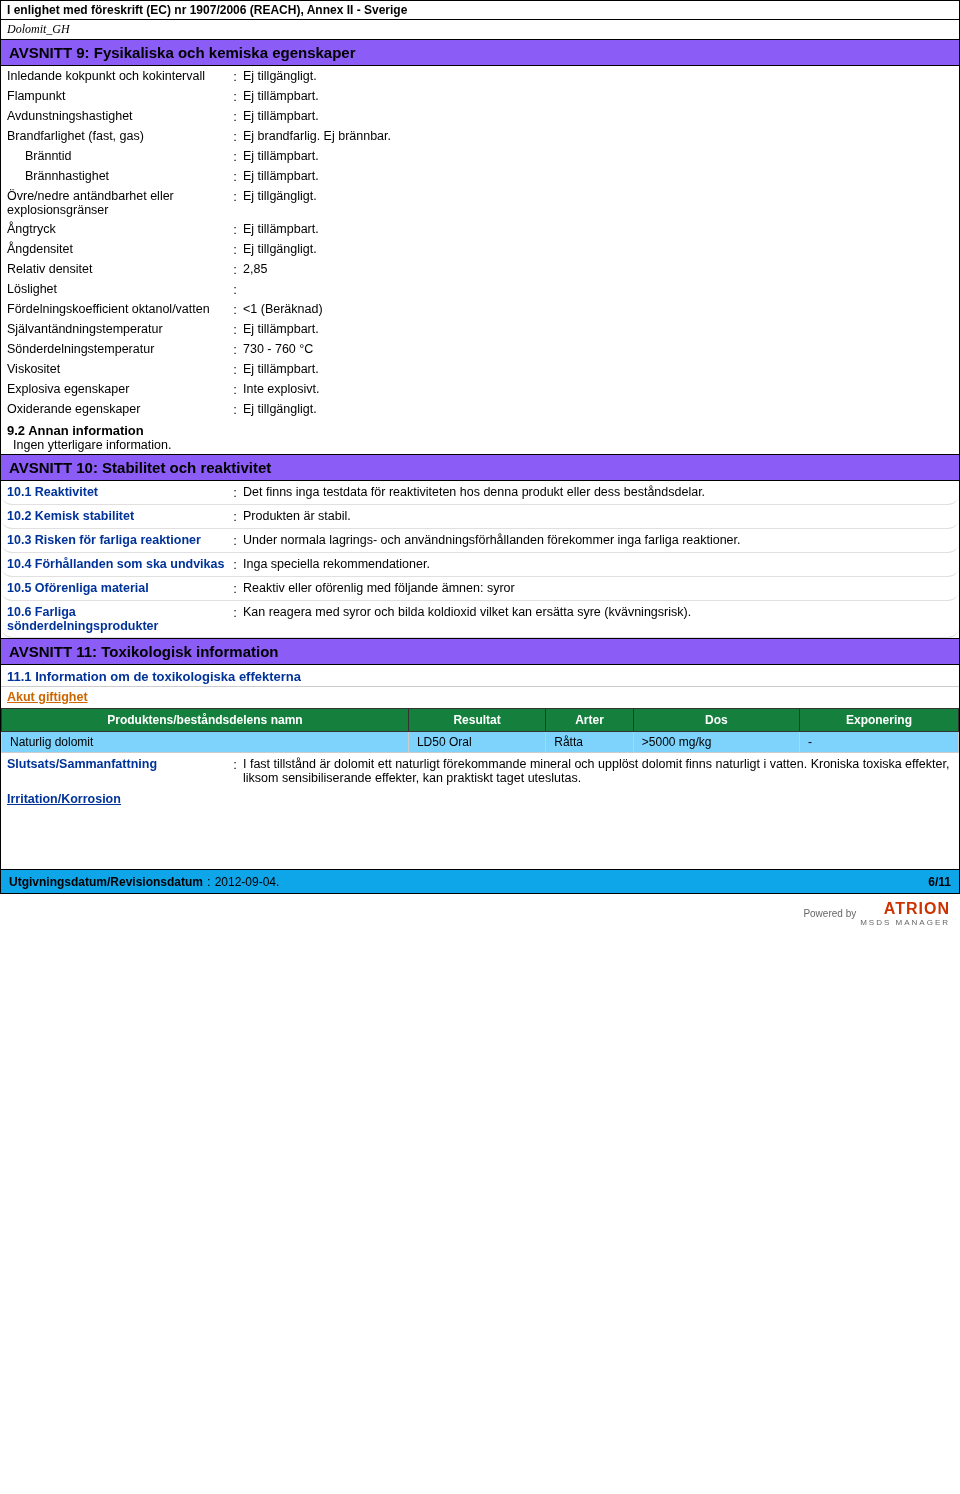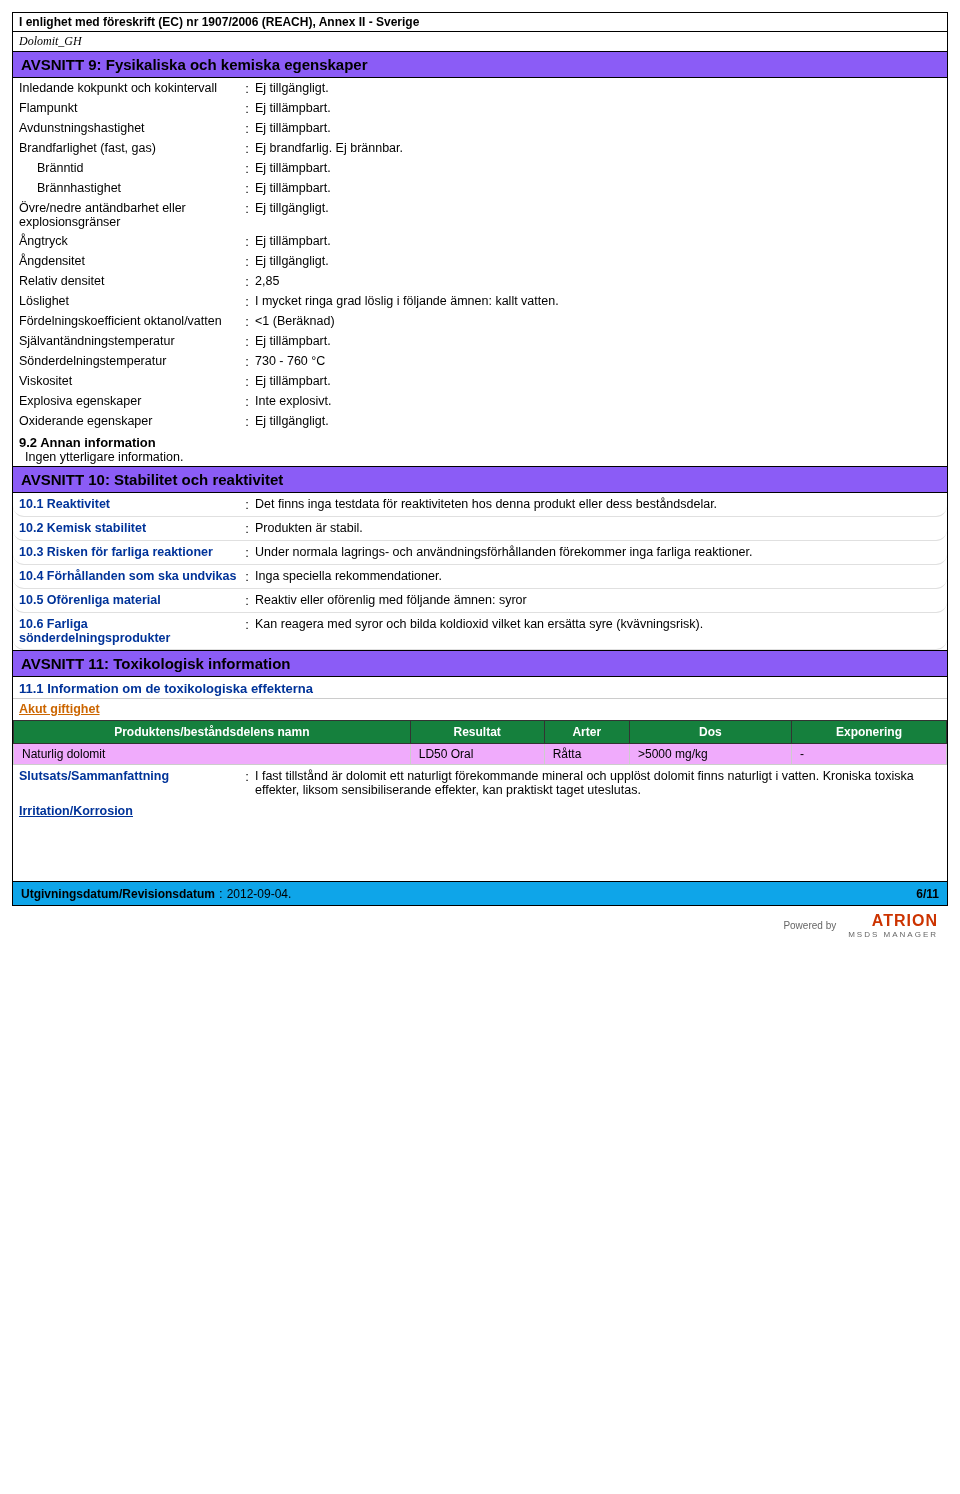--- a/index.html
+++ b/index.html
@@ -5,21 +5,21 @@
     * { margin: 0; padding: 0; box-sizing: border-box; }
     body {
       font-family: Arial, Helvetica, sans-serif;
       font-size: 13px;
       color: #000;
       background: #fff;
       width: 960px;
     }
     .page-wrapper {
       width: 960px;
-      padding: 12px;
+      padding: 0;
     }
     .top-header {
       border: 1px solid #000;
       padding: 2px 6px;
       font-size: 12px;
       font-weight: bold;
       background: #fff;
     }
     .doc-id {
       border-left: 1px solid #000;
@@ -132,21 +132,21 @@
       padding: 4px 8px;
       border: 1px solid #333;
       text-align: center;
     }
     .tox-table td {
       font-size: 12px;
       padding: 3px 8px;
       border: 1px solid #ccc;
     }
     .tox-table tr.data-row td {
-      background: #f0abfc;
+      background: #7dd3fc;
     }
     .slutsats-row {
       display: flex;
       padding: 4px 6px;
       align-items: flex-start;
     }
     .slutsats-label {
       width: 220px;
       min-width: 220px;
       font-size: 12.5px;
@@ -199,21 +199,21 @@
       align-items: center;
       justify-content: flex-end;
       padding: 6px 10px;
       font-size: 10px;
       color: #666;
     }
     .atrion-logo {
       display: flex;
       flex-direction: column;
       align-items: flex-end;
-      margin-left: 12px;
+      margin-left: 4px;
     }
     .atrion-text {
       font-size: 16px;
       font-weight: bold;
       color: #cc3300;
       letter-spacing: 1px;
     }
     .atrion-sub {
       font-size: 8px;
       color: #666;
@@ -294,21 +294,20 @@
 
     <div class="property-row">
       <span class="prop-label">Relativ densitet</span>
       <span class="prop-colon">:</span>
       <span class="prop-value">2,85</span>
     </div>
 
     <div class="property-row">
       <span class="prop-label">Löslighet</span>
       <span class="prop-colon">:</span>
-      <span class="prop-value">I mycket ringa grad löslig i följande ämnen: kallt vatten.</span>
     </div>
 
     <div class="property-row">
       <span class="prop-label">Fördelningskoefficient oktanol/vatten</span>
       <span class="prop-colon">:</span>
       <span class="prop-value">&lt;1 (Beräknad)</span>
     </div>
 
     <div class="property-row">
       <span class="prop-label">Självantändningstemperatur</span>

